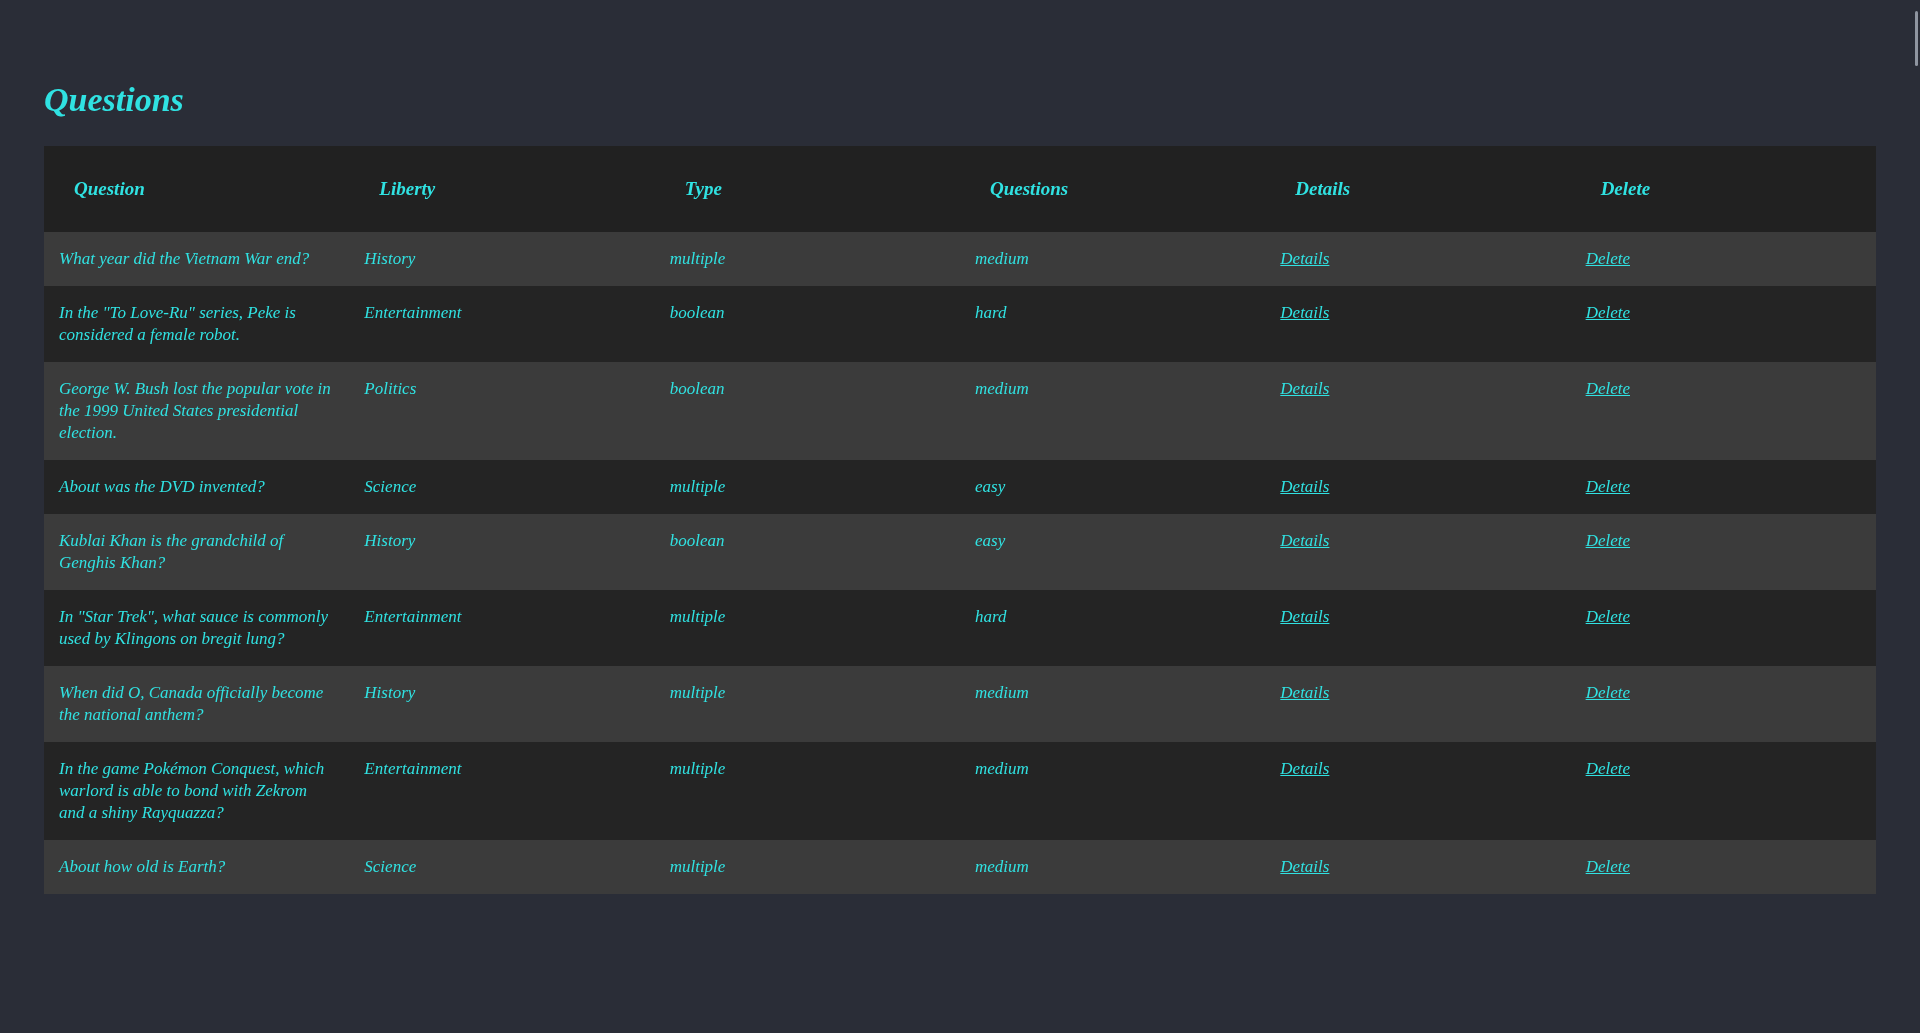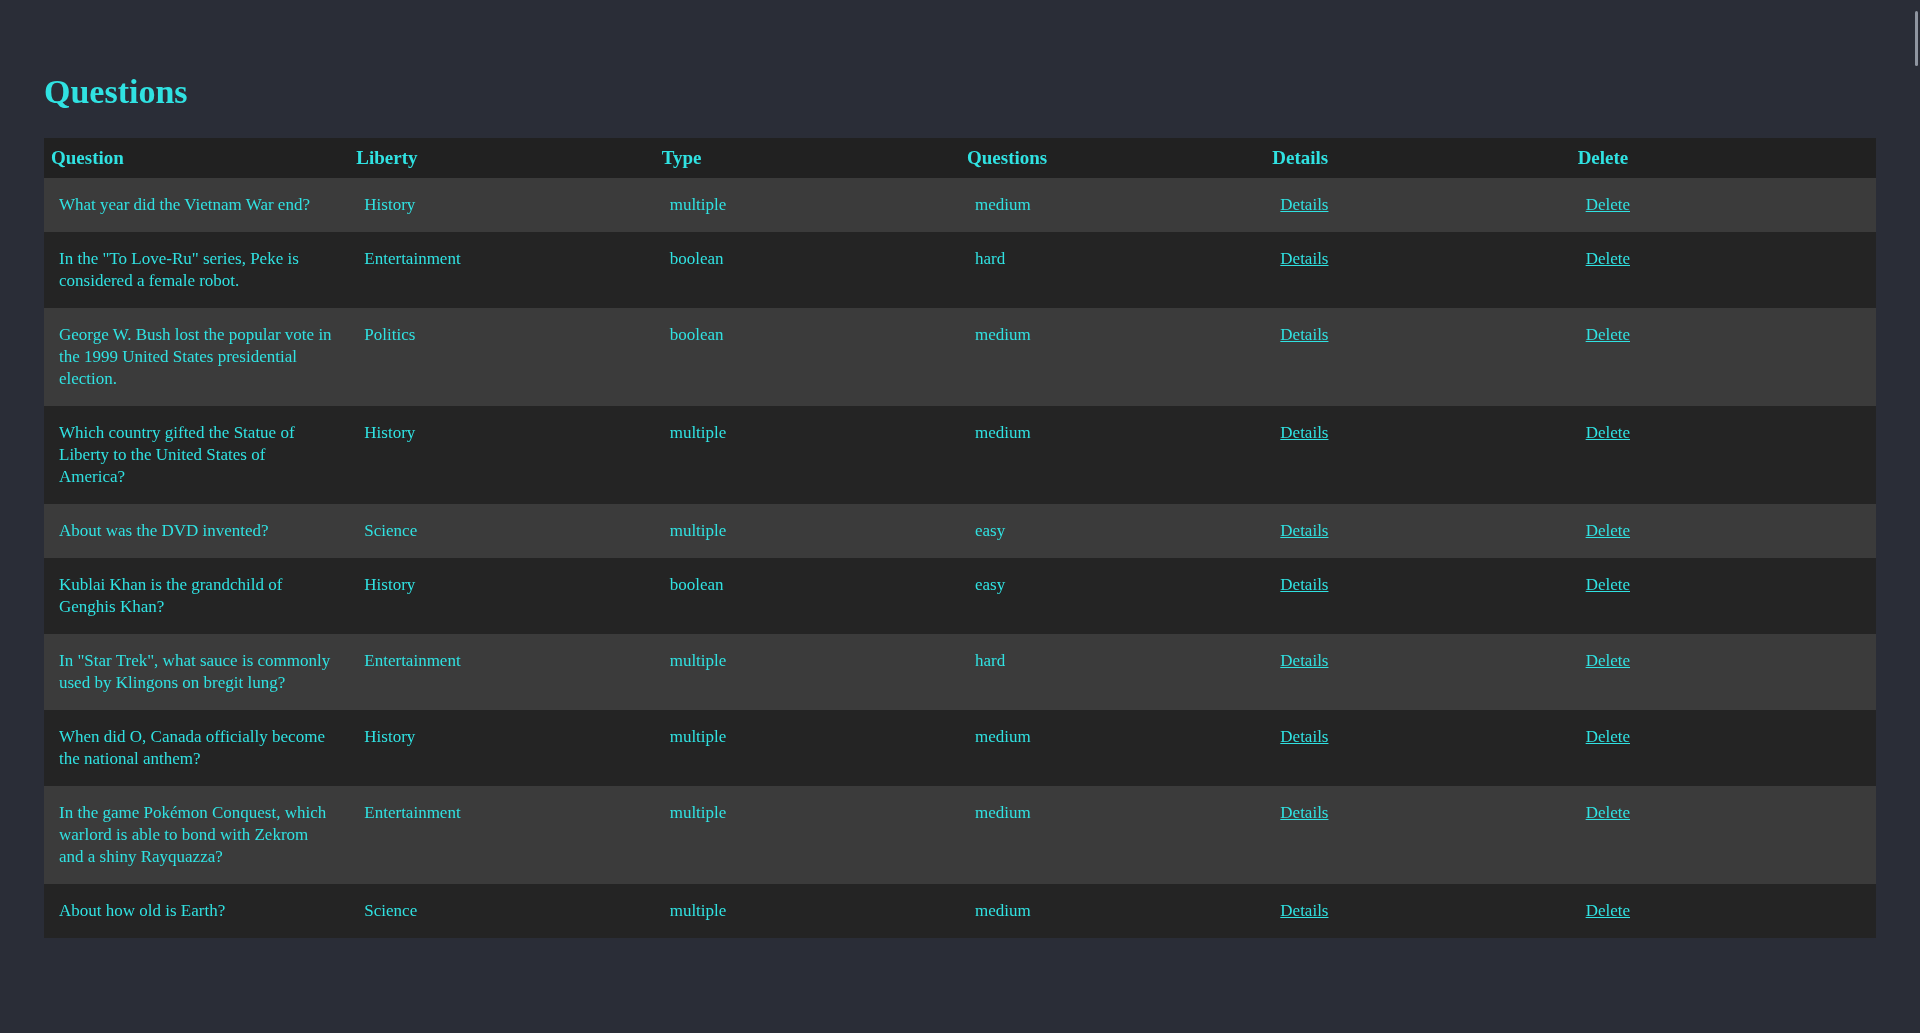--- a/index.html
+++ b/index.html
@@ -13,22 +13,23 @@
   html, body {
     margin: 0;
     padding: 0;
     width: 1920px;
     height: 1033px;
     overflow: hidden;
     background: var(--page-bg);
     font-family: "Liberation Serif", "DejaVu Serif", serif;
   }
   .content {
-    margin: 8px 44px;
+    margin: 16px 44px;
     padding-top: 64px;
+    font-style: italic;
   }
   h1.page-title {
     margin: 0 0 26px 0;
     font-size: 34px;
     line-height: 40px;
     font-weight: bold;
     color: var(--accent);
   }
   table.questions-table {
     width: 100%;
@@ -36,21 +37,21 @@
     table-layout: fixed;
   }
   table.questions-table col { width: 16.666%; }
   thead th {
     background: var(--header-bg);
     color: var(--accent);
     font-size: 19px;
     line-height: 26px;
     font-weight: bold;
     text-align: left;
-    padding: 7px;
+    padding: 30px;
     vertical-align: top;
   }
   tbody td {
     color: var(--accent);
     font-size: 17px;
     line-height: 22px;
     text-align: left;
     padding: 16px 15px;
     vertical-align: top;
   }
@@ -115,28 +116,20 @@
         </tr>
         <tr>
           <td>George W. Bush lost the popular vote in the 1999 United States presidential election.</td>
           <td>Politics</td>
           <td>boolean</td>
           <td>medium</td>
           <td><a href="#">Details</a></td>
           <td><a href="#">Delete</a></td>
         </tr>
         <tr>
-          <td>Which country gifted the Statue of Liberty to the United States of America?</td>
-          <td>History</td>
-          <td>multiple</td>
-          <td>medium</td>
-          <td><a href="#">Details</a></td>
-          <td><a href="#">Delete</a></td>
-        </tr>
-        <tr>
           <td>About was the DVD invented?</td>
           <td>Science</td>
           <td>multiple</td>
           <td>easy</td>
           <td><a href="#">Details</a></td>
           <td><a href="#">Delete</a></td>
         </tr>
         <tr>
           <td>Kublai Khan is the grandchild of Genghis Khan?</td>
           <td>History</td>

